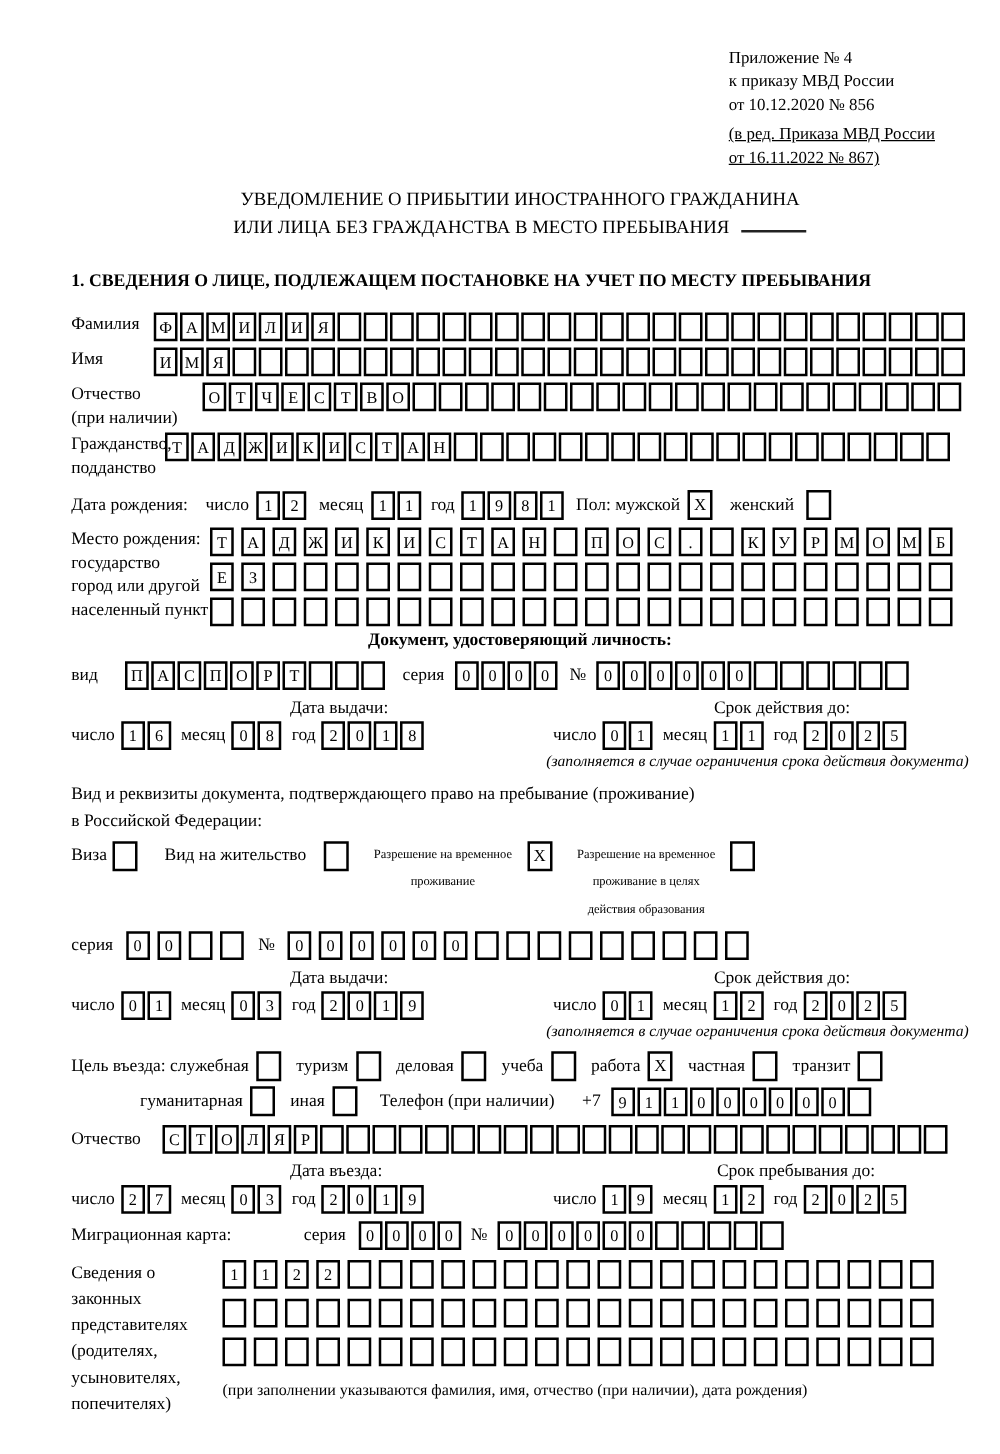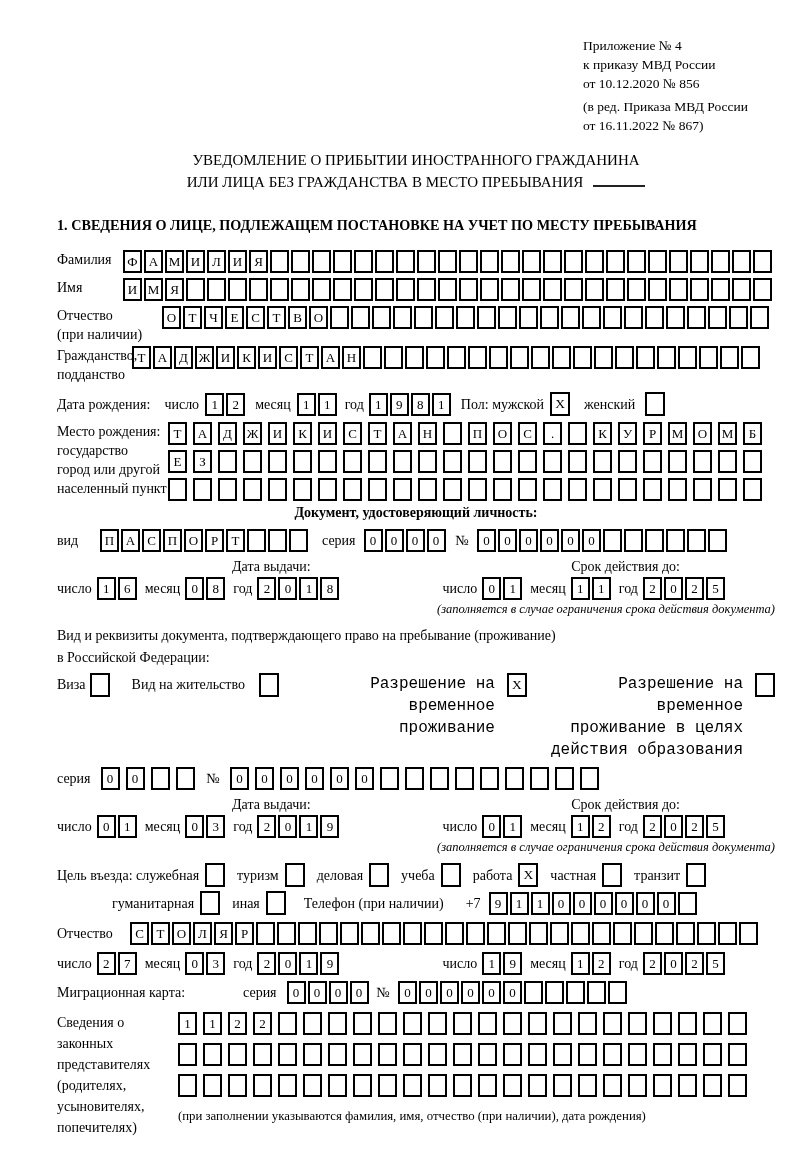--- a/index.html
+++ b/index.html
@@ -1,21 +1,21 @@
 <!DOCTYPE html>
 <html><head>
 <meta charset="utf-8">
 <style>
   html,body{margin:0;padding:0;background:#fff;}
   body{width:800px;height:1163px;overflow:hidden;color:#000;
        font-family:"Liberation Serif","DejaVu Serif",serif;}
   .page{box-sizing:border-box;width:800px;height:1163px;padding:36px 25px 0 57px;}
 
   .annex{margin-left:auto;width:192px;font-size:13.5px;line-height:19px;}
-  .annex-note{margin-top:4px;}
+  .annex-note{margin-top:4px;text-decoration:underline;}
   .forma{text-align:right;font-weight:bold;font-size:15px;margin-top:12px;padding-right:6px;letter-spacing:.5px;}
   .title{text-align:center;font-weight:normal;font-size:15px;line-height:22px;margin-top:14px;}
   .blank{display:inline-block;width:52px;border-bottom:2px solid #222;margin-left:10px;vertical-align:baseline;}
   .section-heading{font-weight:bold;font-size:14.2px;margin-top:24px;margin-bottom:16px;}
 
   .frow{display:flex;align-items:flex-start;margin-bottom:5px;}
   .flabel{font-size:14px;line-height:19px;flex-shrink:0;}
   .inl{font-size:14px;line-height:23px;white-space:nowrap;flex-shrink:0;}
   .cells{display:flex;gap:2px;flex-wrap:nowrap;}
   .cells.wide{gap:6px;}
@@ -26,21 +26,21 @@
         display:inline-flex;align-items:center;justify-content:center;
         font-size:13.5px;flex-shrink:0;}
   .vgap{display:flex;flex-direction:column;gap:5px;}
   .doc-heading{text-align:center;font-weight:bold;font-size:14px;margin:4px 0 8px 0;}
   .dhead{display:flex;font-size:14px;margin-bottom:2px;}
   .dgroup{display:flex;align-items:center;}
   .dgroup .inl{margin-right:5px;}
   .dgroup .cells{margin-right:8px;}
   .note-right{text-align:right;font-size:12.5px;margin:2px 0 8px 0;font-style:italic;}
   .plain{font-size:14px;line-height:22px;}
-  .permit-label{font-size:16px;text-align:right;line-height:22px;font-family:Liberation Mono, monospace;}
+  .permit-label{font-size:10px;text-align:center;line-height:22px;}
   .purpose .inl{margin-right:6px;}
   .purpose .checkbox{margin-right:12px;}
   .g-note{font-size:12.8px;margin-top:12px;}
 </style>
 </head>
 <body>
 
 <div class="page">
 
   <div class="annex">
@@ -572,20 +572,24 @@
         <span class="cell"></span>
         <span class="cell"></span>
         <span class="cell"></span>
         <span class="cell"></span>
         <span class="cell"></span>
         <span class="cell"></span>
         <span class="cell"></span>
       </div>
   </div>
 
+  <div class="dhead">
+    <span style="margin-left:175px">Дата въезда:</span>
+    <span style="margin-left:auto;margin-right:75px">Срок пребывания до:</span>
+  </div>
   <div class="frow" style="align-items:center;margin-bottom:6px">
     <div class="dgroup">
       <span class="inl">число</span>
       <div class="cells">
           <span class="cell">2</span>
           <span class="cell">7</span>
         </div>
       <span class="inl">месяц</span>
       <div class="cells">
           <span class="cell">0</span>

